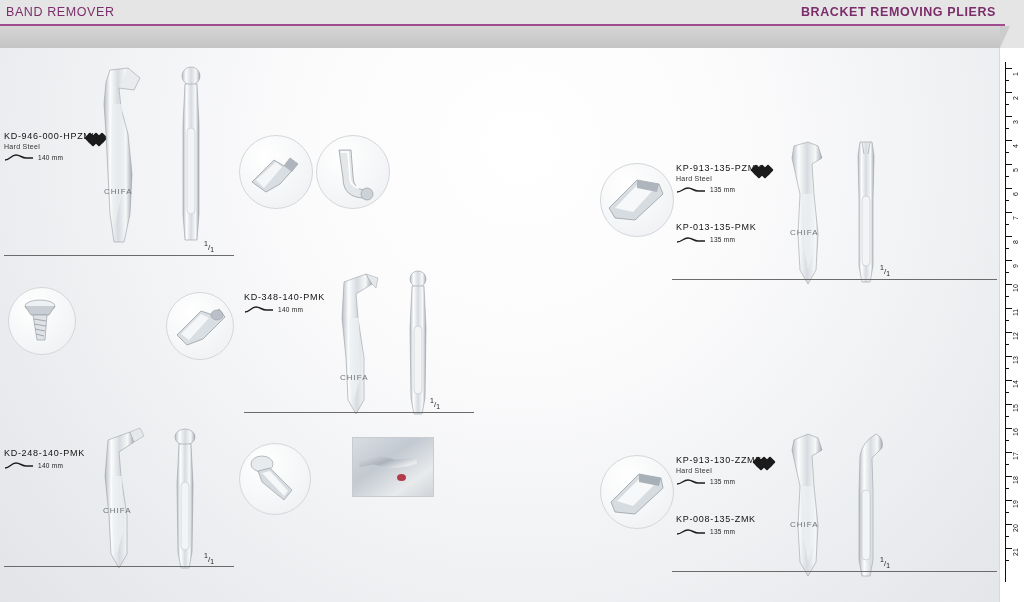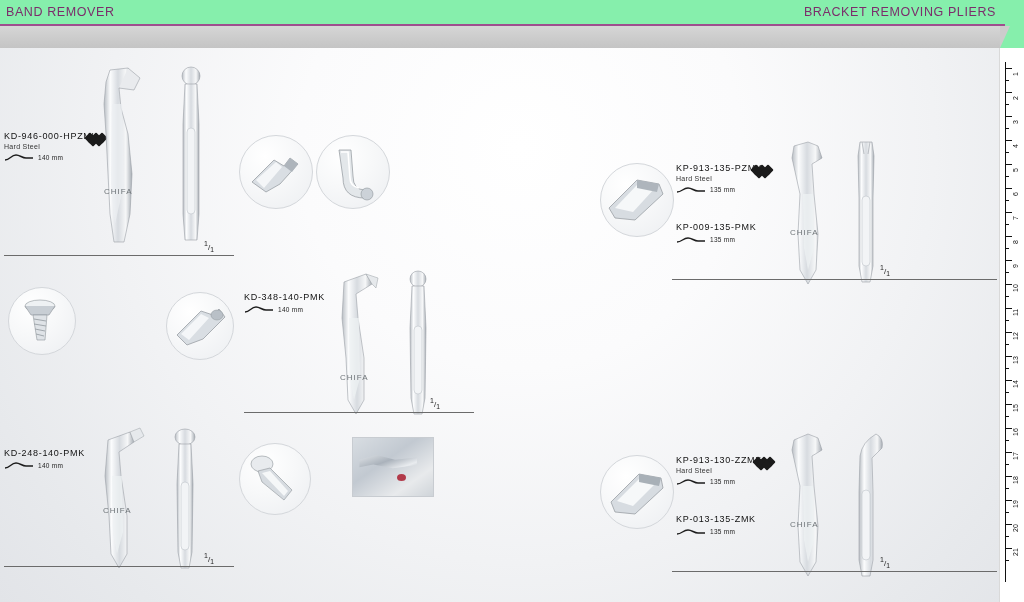--- a/index.html
+++ b/index.html
@@ -12,21 +12,21 @@
     height: 602px;
     font-family: "Liberation Sans", sans-serif;
     overflow: hidden;
     position: relative;
   }
   .page {
     position: absolute;
     left: 0; top: 0;
     width: 1024px;
     height: 602px;
-    background: #86efac;
+    background: #e5e5e5;
   }
   
   .header {
     position: absolute;
     left: 0; top: 0;
     width: 1024px;
     height: 26px;
   }
   .header-title-left {
     position: absolute;
@@ -34,20 +34,21 @@
     font-size: 12.5px;
     letter-spacing: 0.6px;
     color: #7b2d6b;
   }
   .header-title-right {
     position: absolute;
     right: 28px; top: 5px;
     font-size: 12.5px;
     letter-spacing: 0.6px;
     color: #7b2d6b;
+    font-weight: bold;
   }
   .header-rule {
     position: absolute;
     left: 0; top: 24px;
     width: 1005px;
     height: 2px;
     background: #9f4d8e;
   }
   .header-band {
     position: absolute;
@@ -444,21 +445,21 @@
   </div>
   <div class="hardsteel" style="position:absolute; left:752px; top:165px;">
     <i></i>
       <i></i>
       <i></i>
       <i></i>
       <i></i>
   </div>
 
   <div class="item" style="left:676px; top:222px; width:140px;">
-    <div class="code">KP-009-135-PMK</div>
+    <div class="code">KP-013-135-PMK</div>
     <div class="lenwrap">
       <svg class="lenglyph" viewBox="0 0 30 9">
         <path d="M1 7 C6 7 7 3 12 3 C16 3 18 6 22 6 L29 6" fill="none" stroke="#1d1d1d" stroke-width="1.4"></path>
       </svg>
       <span class="len">135 mm</span>
     </div>
   </div>
 
   <svg class="inst" style="left:778px; top:138px;" width="62" height="148" viewBox="0 0 62 148">
     <path d="M16 8 L30 4 L40 8 L44 20 L34 26 L36 56 L40 96 L38 132 L30 146 L22 132 L20 96 L22 56 L14 20 Z" fill="url(#g1)" stroke="#9aa0a6" stroke-width="0.6"></path>
@@ -495,21 +496,21 @@
   </div>
   <div class="hardsteel" style="position:absolute; left:754px; top:457px;">
     <i></i>
       <i></i>
       <i></i>
       <i></i>
       <i></i>
   </div>
 
   <div class="item" style="left:676px; top:514px; width:140px;">
-    <div class="code">KP-013-135-ZMK</div>
+    <div class="code">KP-008-135-ZMK</div>
     <div class="lenwrap">
       <svg class="lenglyph" viewBox="0 0 30 9">
         <path d="M1 7 C6 7 7 3 12 3 C16 3 18 6 22 6 L29 6" fill="none" stroke="#1d1d1d" stroke-width="1.4"></path>
       </svg>
       <span class="len">135 mm</span>
     </div>
   </div>
 
   <svg class="inst" style="left:778px; top:430px;" width="62" height="148" viewBox="0 0 62 148">
     <path d="M16 10 L30 4 L40 8 L44 20 L34 26 L36 56 L40 96 L38 132 L30 146 L22 132 L20 96 L22 56 L14 20 Z" fill="url(#g1)" stroke="#9aa0a6" stroke-width="0.6"></path>

